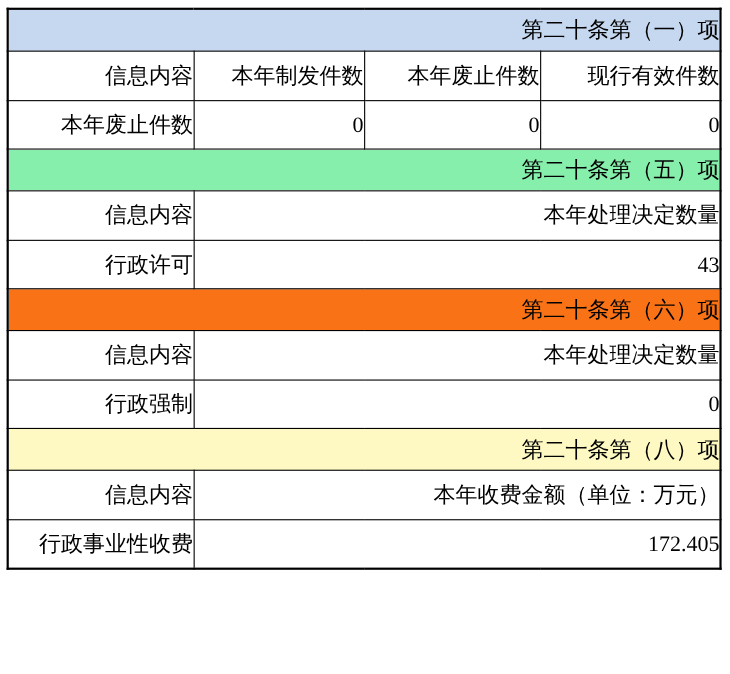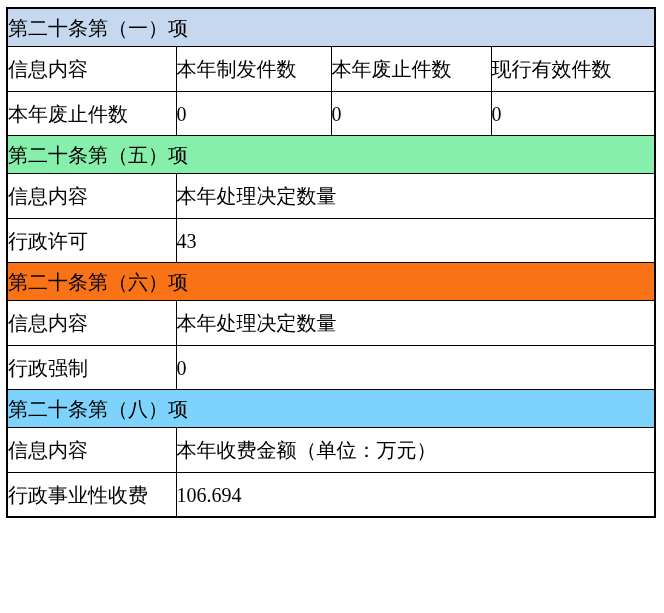--- a/index.html
+++ b/index.html
@@ -21,21 +21,21 @@
     table-layout: fixed;
     width: 650px;
     border: 2px solid #000000;
   }
   table.report td {
     border: 1px solid #000000;
     font-family: "Liberation Serif", "DejaVu Serif", serif;
     font-size: 20px;
     line-height: 1.2;
     color: #000000;
-    text-align: left;
+    text-align: right;
     vertical-align: middle;
     padding: 0;
     overflow: hidden;
     white-space: nowrap;
   }
   tr.section-row td {
     height: 37px;
   }
   tr.colhead-row td {
     height: 44px;
@@ -96,25 +96,25 @@
     <tr class="colhead-row">
       <td>信息内容</td>
       <td colspan="3">本年处理决定数量</td>
     </tr>
     <tr class="data-row">
       <td class="row-label">行政强制</td>
       <td colspan="3">0</td>
     </tr>
 
     <tr class="section-row">
-      <td colspan="4" class="section-title" style="background: #7dd3fc;">第二十条第（八）项</td>
+      <td colspan="4" class="section-title" style="background: #fef9c3;">第二十条第（八）项</td>
     </tr>
     <tr class="colhead-row">
       <td>信息内容</td>
       <td colspan="3">本年收费金额（单位：万元）</td>
     </tr>
     <tr class="data-row">
       <td class="row-label">行政事业性收费</td>
-      <td colspan="3">106.694</td>
+      <td colspan="3">172.405</td>
     </tr>
   </tbody>
     </table>
 </div>
 
 </body></html>

